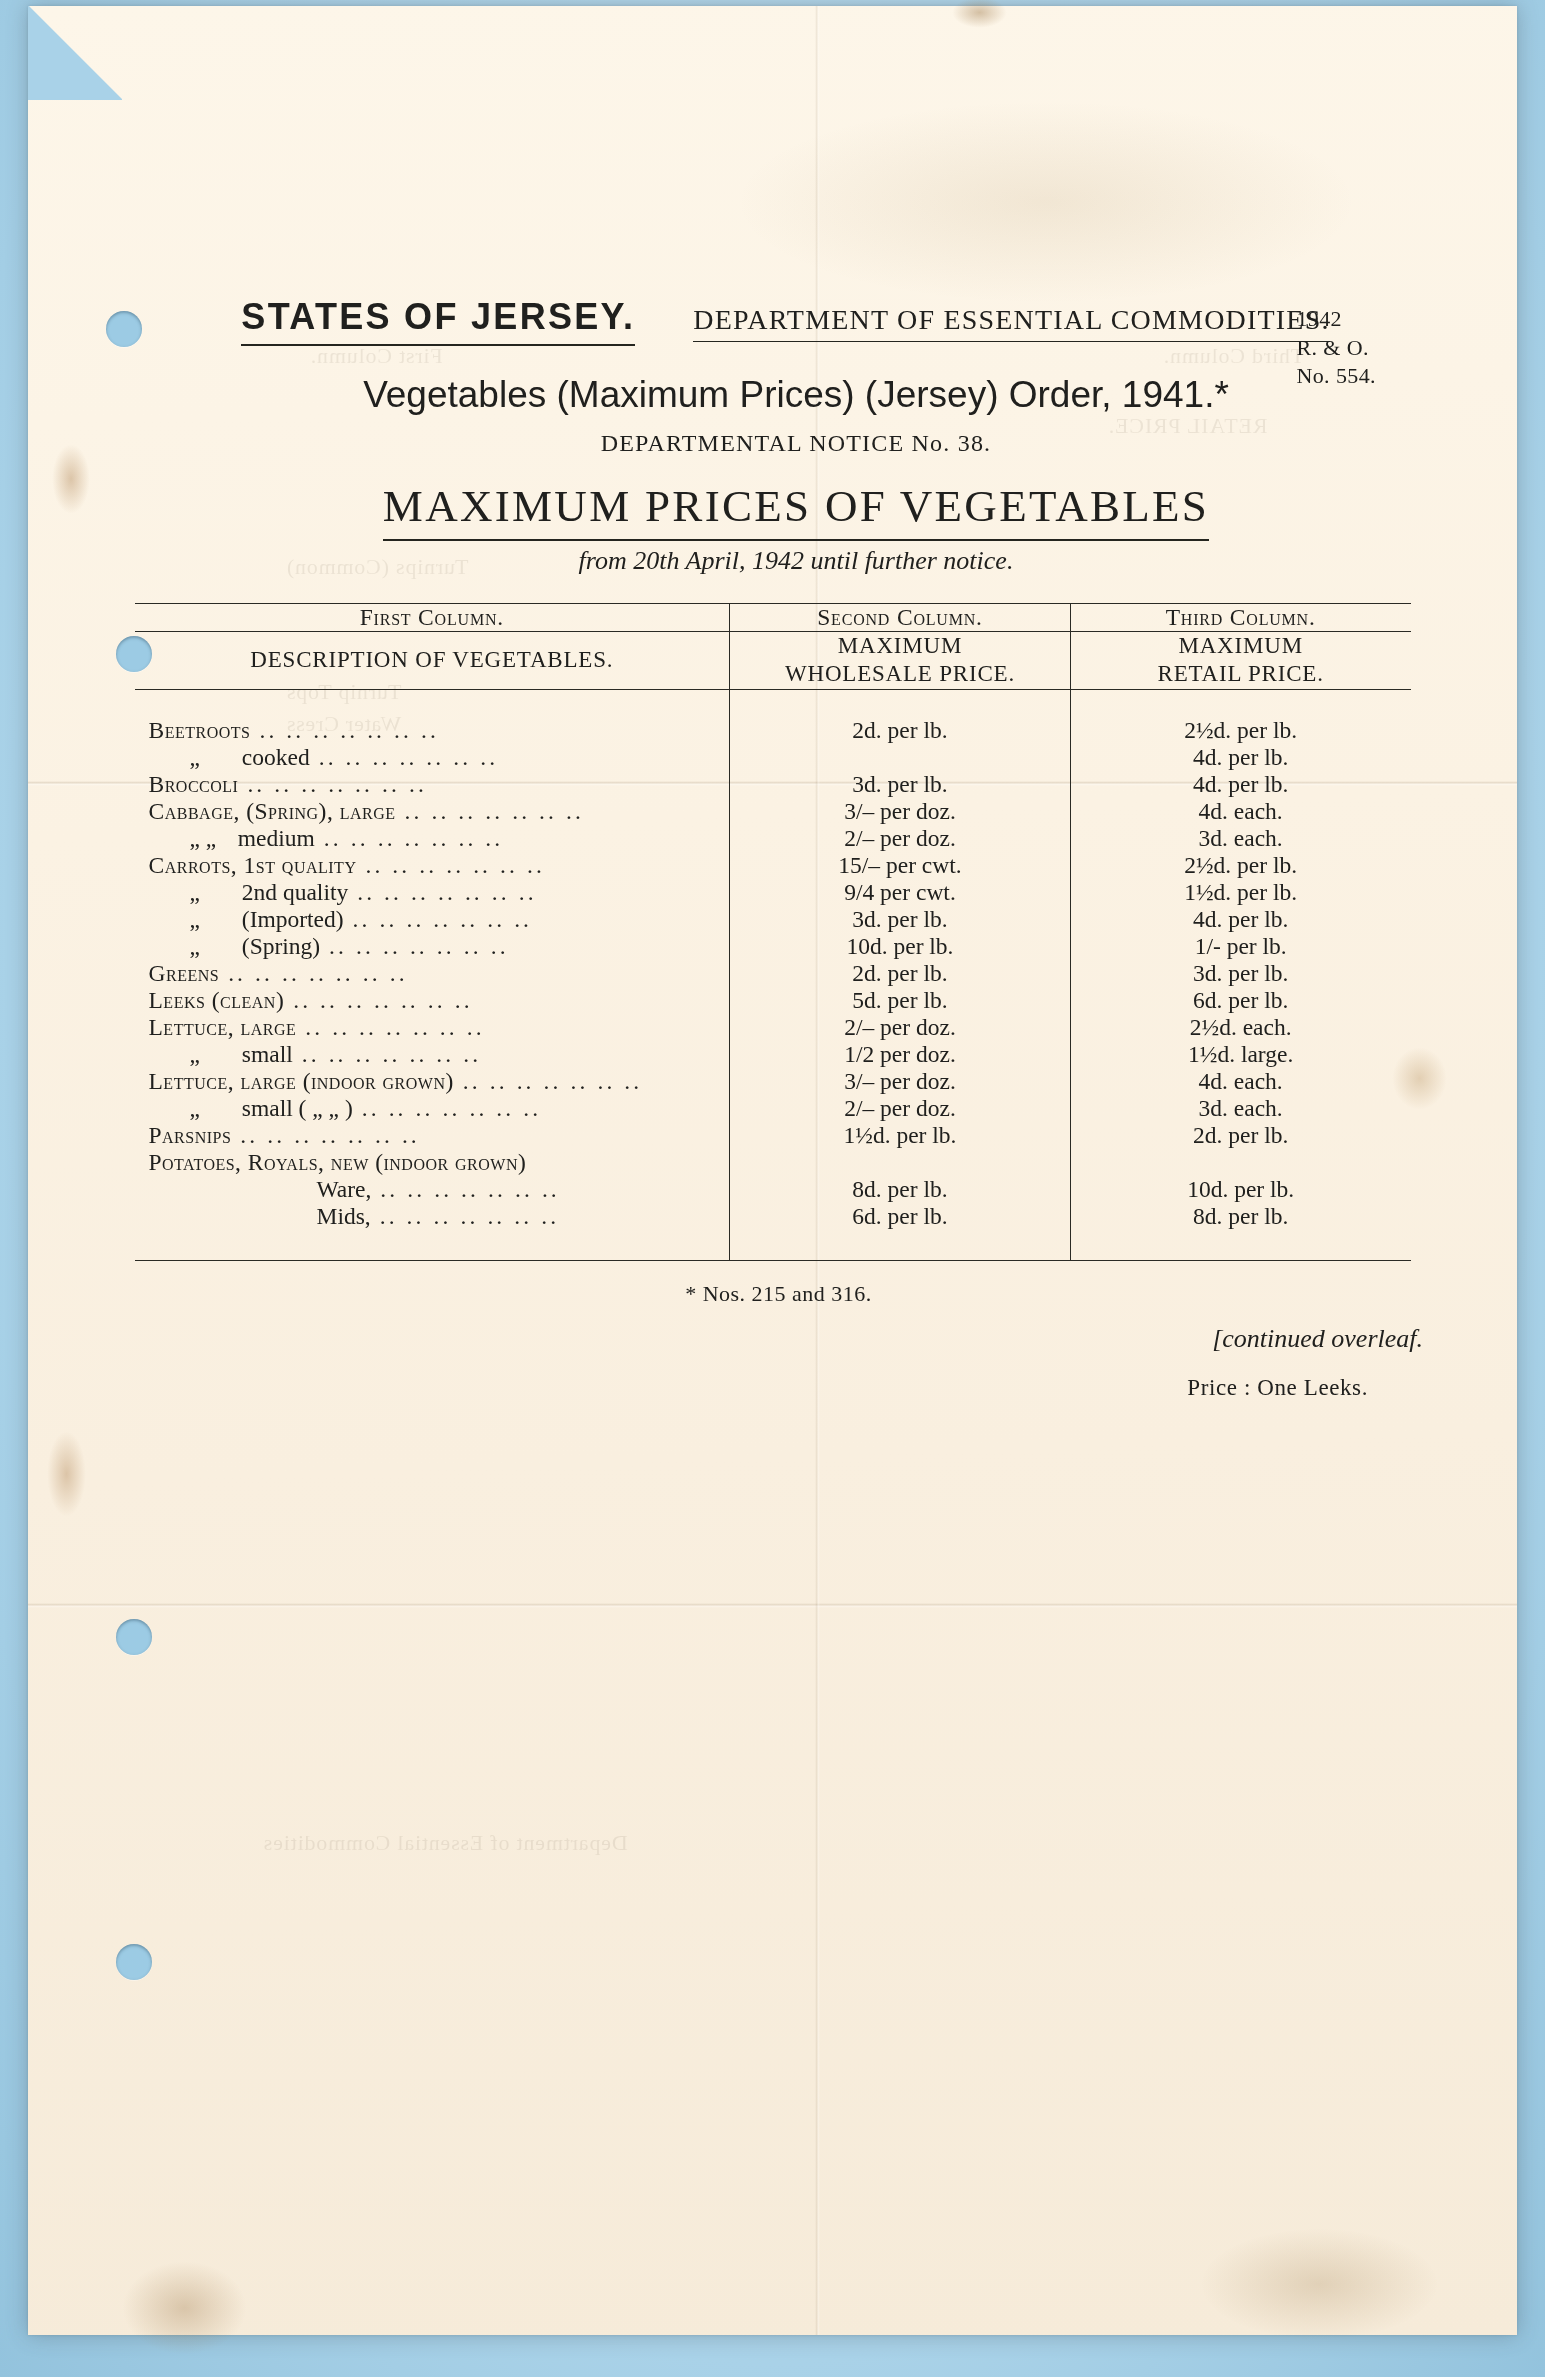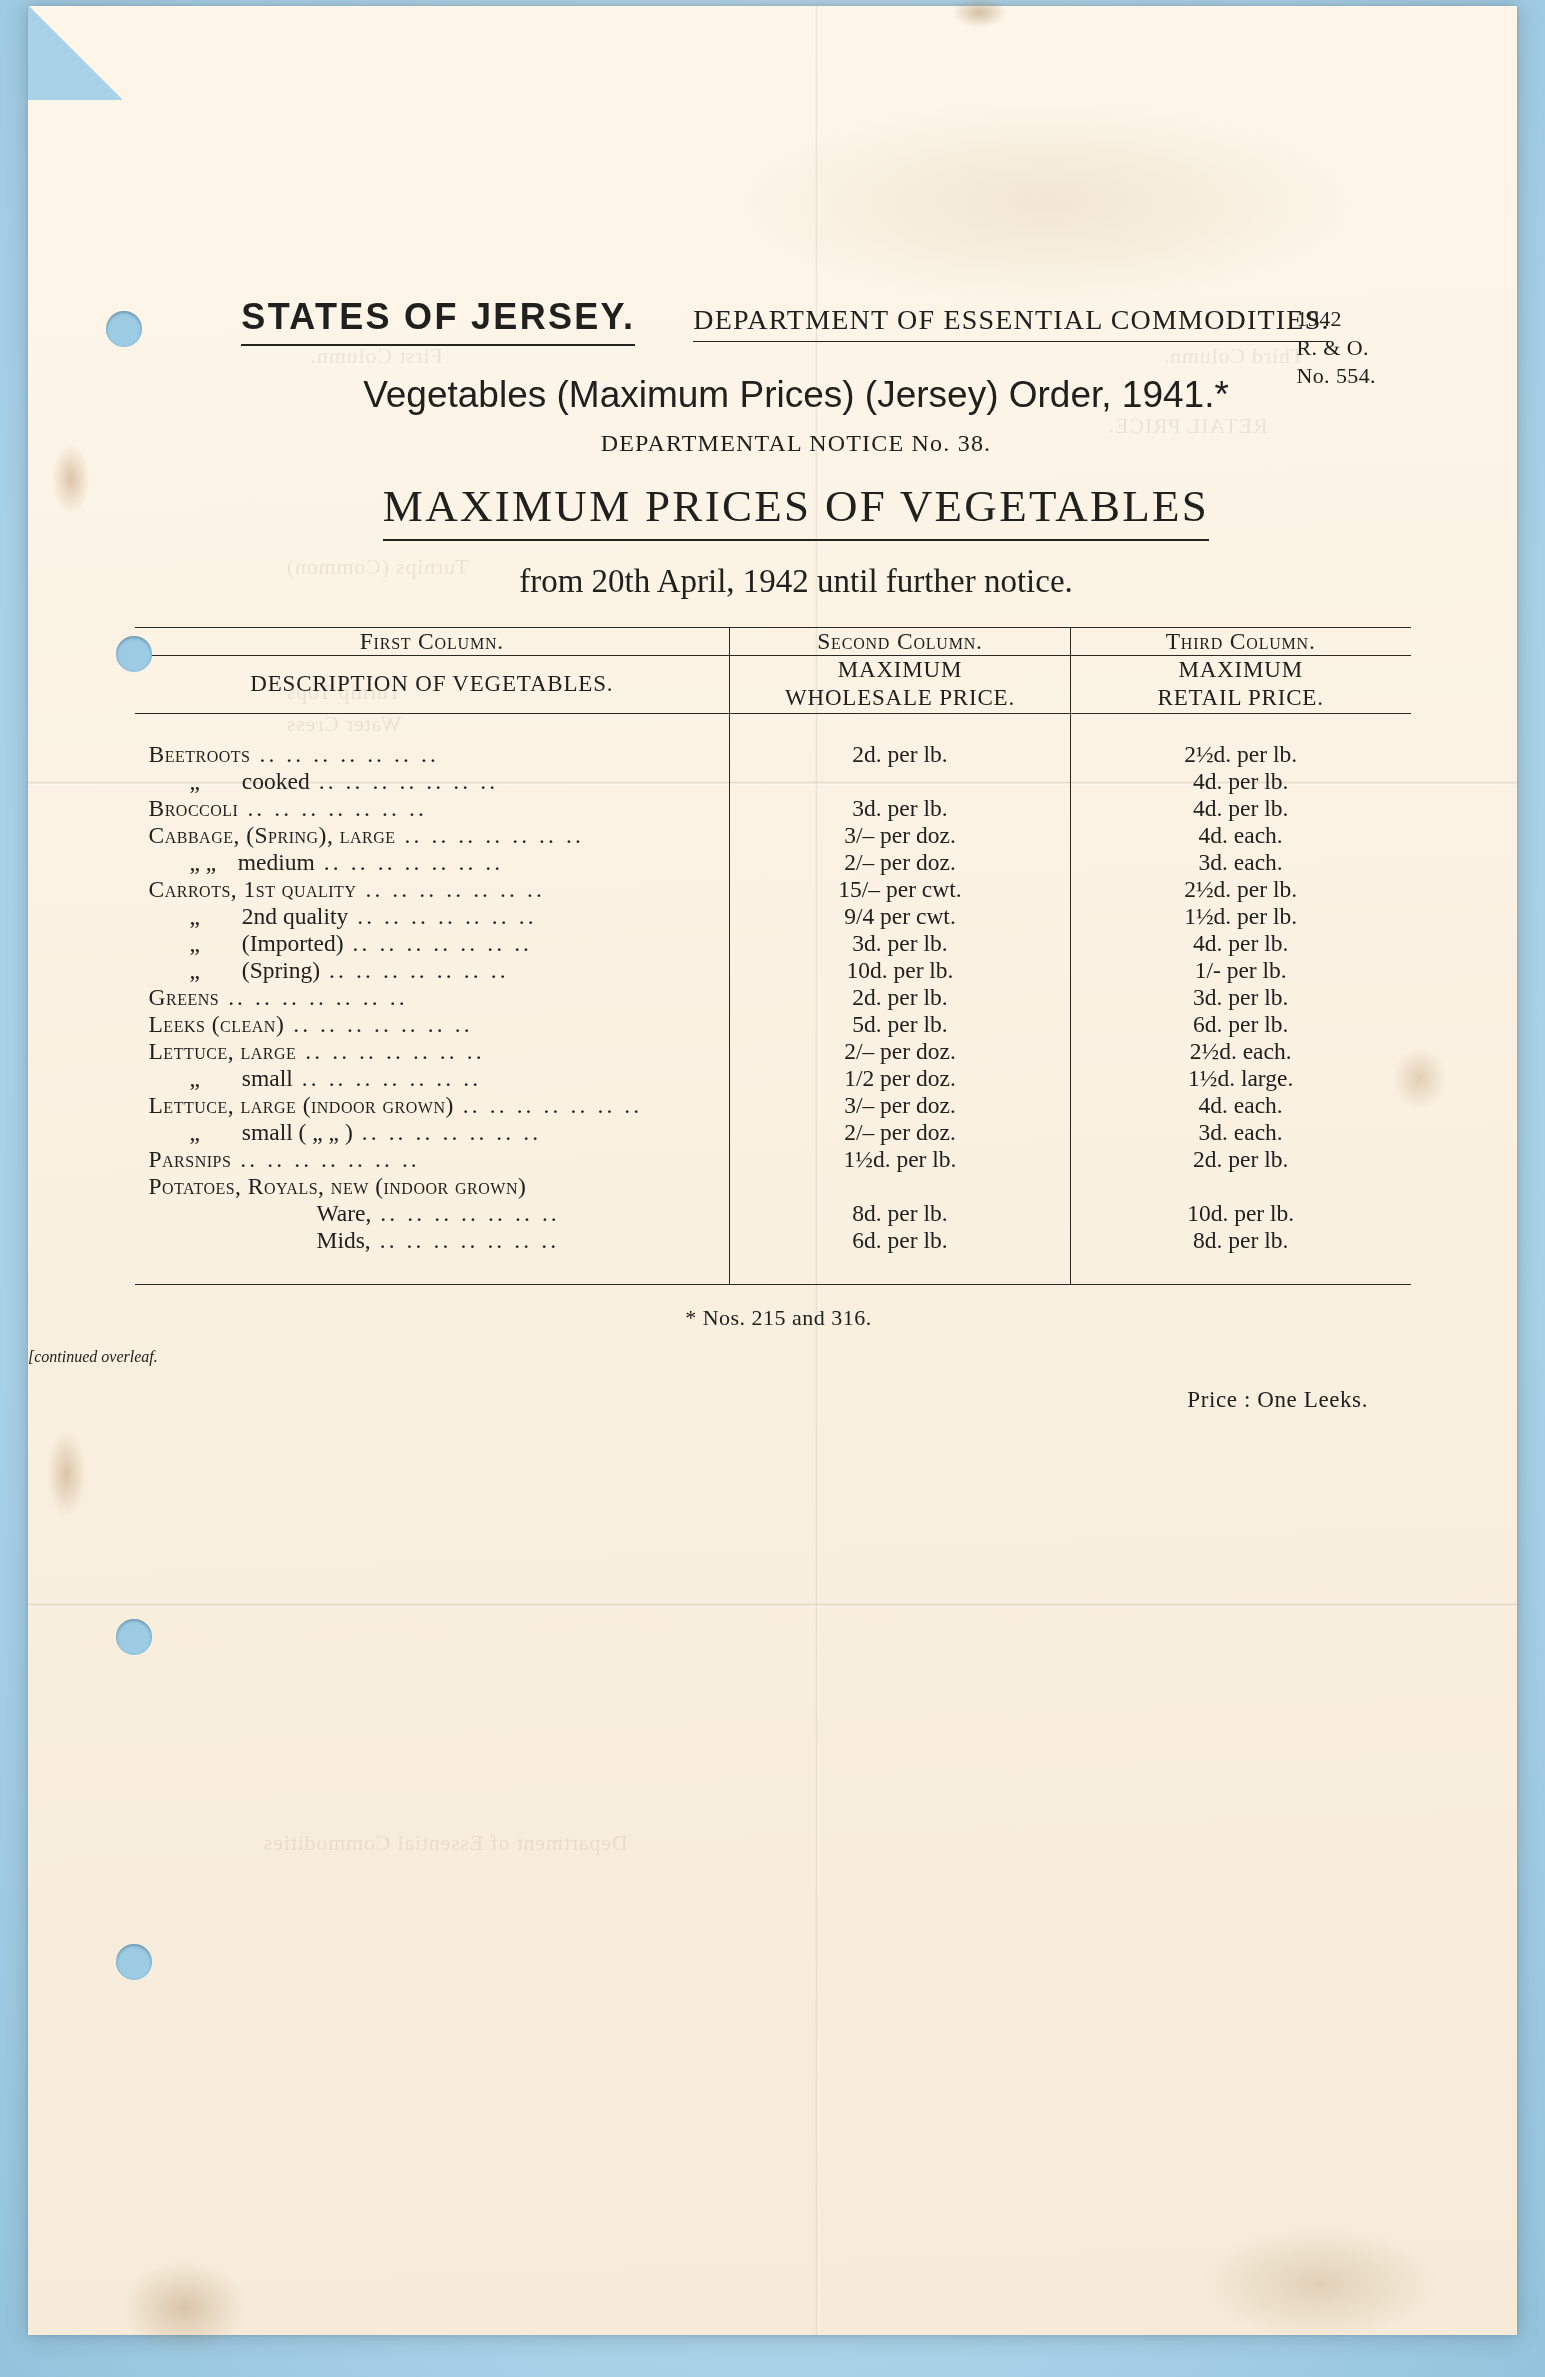--- a/index.html
+++ b/index.html
@@ -142,22 +142,23 @@
   .maxprices {
     margin-top: 23.5px;
     font-size: 45px;
     letter-spacing: 2.3px;
     display: inline-block;
     padding-bottom: 6.3px;
     border-bottom: 2.3px solid #25251f;
     margin-left: 47px;
   }
   .from-line {
-    margin-top: 22px;
-    font-size: 33px;
+    margin-top: 5px;
+    font-style: italic;
+    font-size: 26px;
     margin-left: 47px;
   }
 
   
   .table-wrap {
     position: relative;
     margin: 27px 0 0 0;
     padding: 0 0 0 0;
   }
   table.price {
@@ -208,23 +209,23 @@
   .indent3 { display: inline-block; width: 168px; }
 
   .footnote {
     text-align: center;
     margin-top: 20.4px;
     font-size: 22px;
     letter-spacing: 0.5px;
     padding-left: 12px;
   }
   .continued {
-    text-align: left;
+    text-align: right;
     font-style: italic;
-    font-size: 16px;
+    font-size: 26px;
     margin-top: 17px;
     padding-right: 94px;
   }
   .price-penny {
     text-align: right;
     font-size: 23px;
     margin-top: 20.4px;
     padding-right: 149px;
     letter-spacing: 0.6px;
   }

